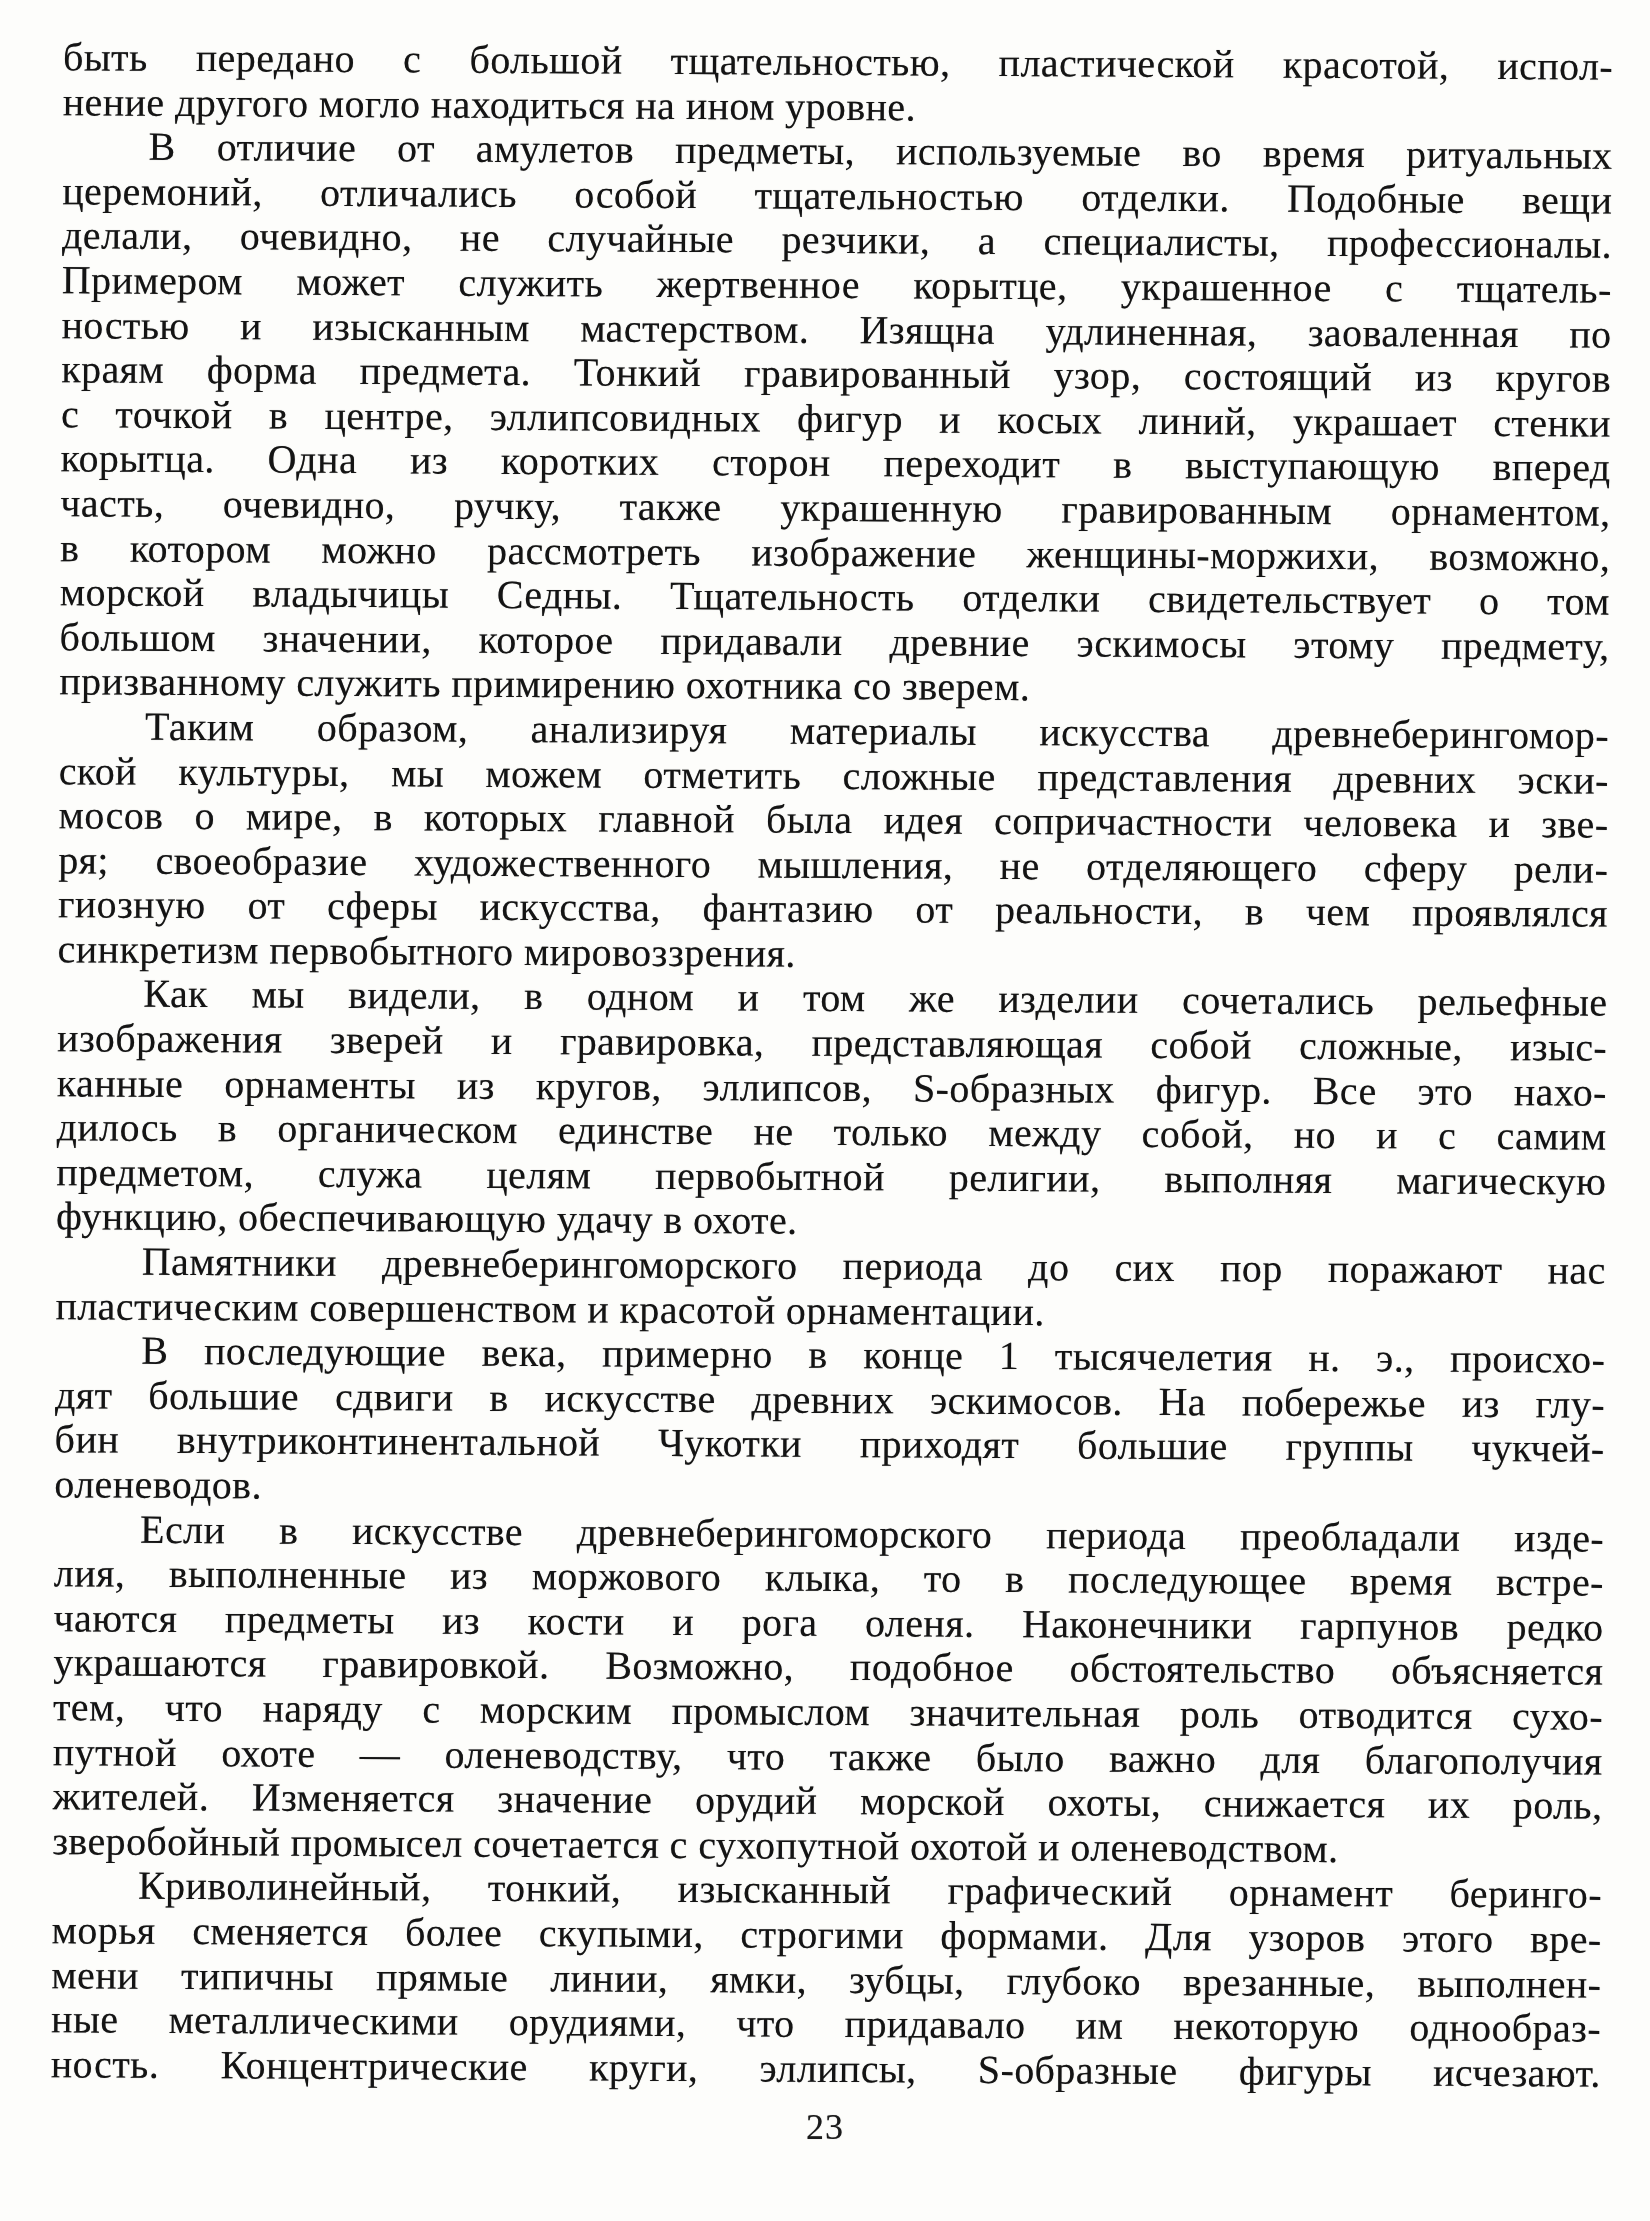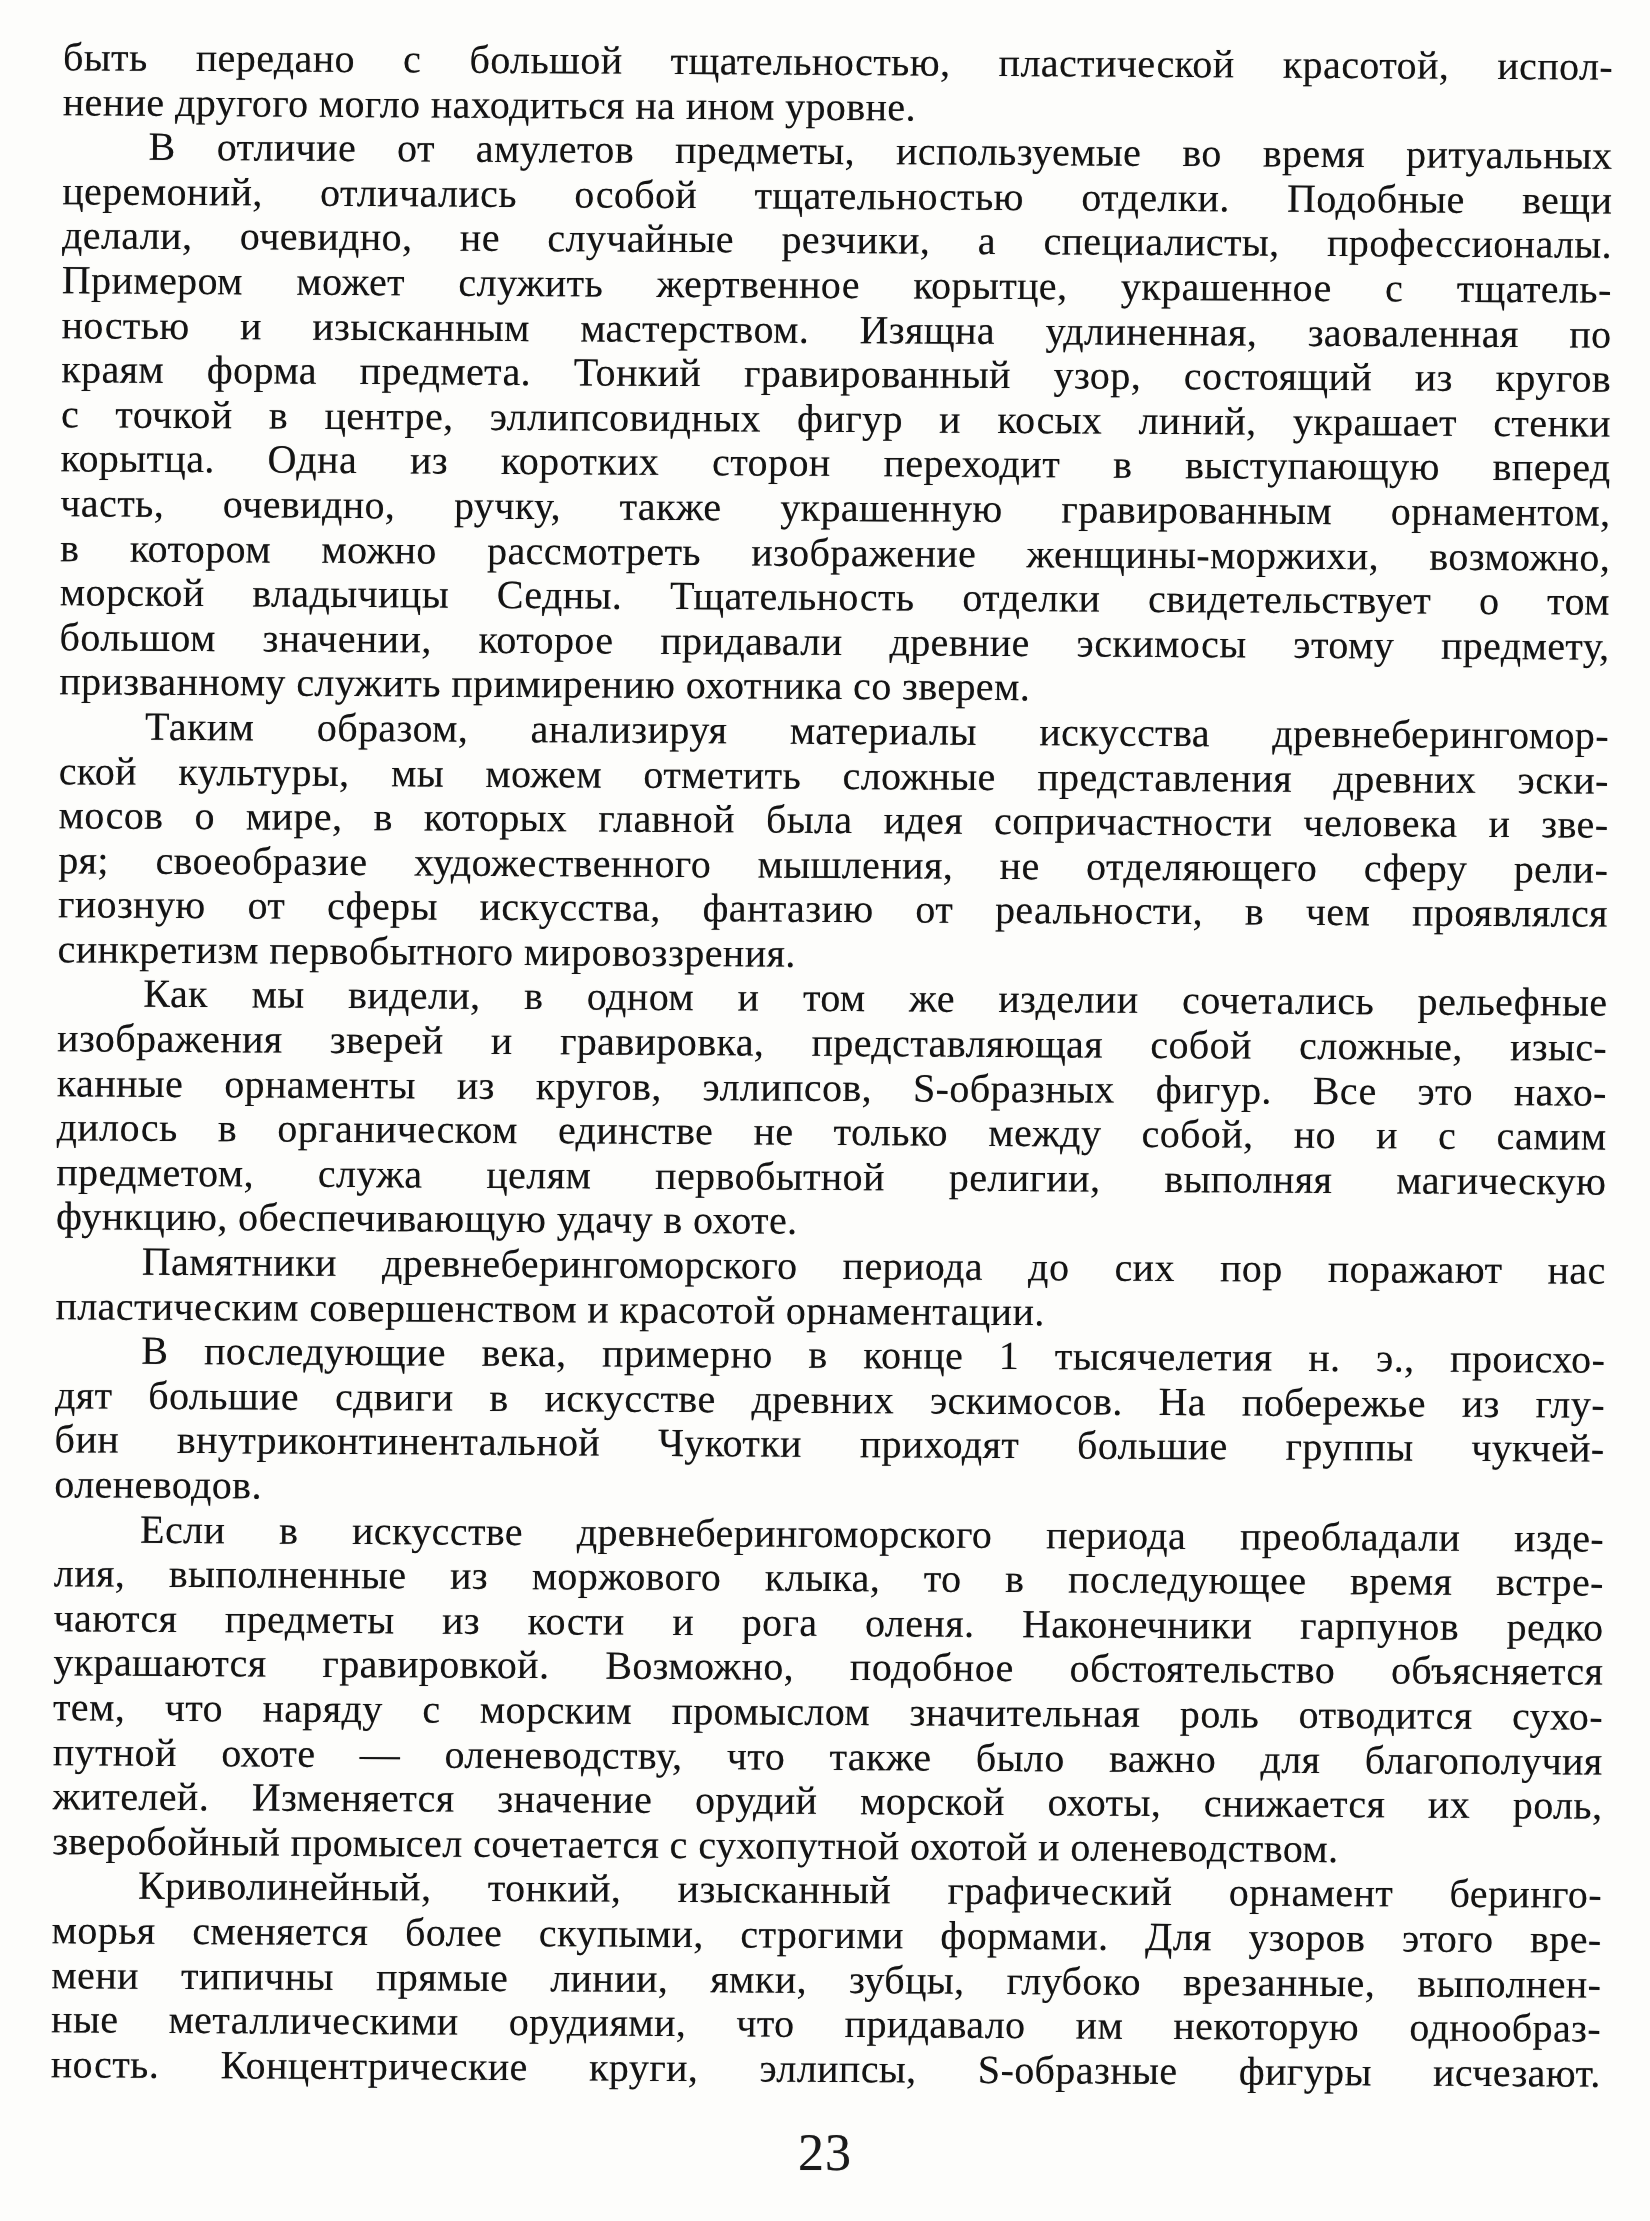--- a/index.html
+++ b/index.html
@@ -44,25 +44,24 @@
   }
   .ln.end {
     text-align-last: left;
   }
   .pagenum {
     position: absolute;
     left: 0;
     right: 0;
     top: 2106px;
     text-align: center;
-    font-size: 52px;
+    font-size: 36px;
     color: #1a1a1a;
     letter-spacing: 1px;
     text-shadow: 0 0 0.7px rgba(15,15,15,0.5);
-    margin-top: 17px;
   }
 </style>
 </head>
 <body>
 
 <div class="page">
   <div class="textblock" id="textblock">
       <div class="ln">быть передано с большой тщательностью, пластической красотой, испол-</div>
       <div class="ln end">нение другого могло находиться на ином уровне.</div>
       <div class="ln indent">В отличие от амулетов предметы, используемые во время ритуальных</div>

